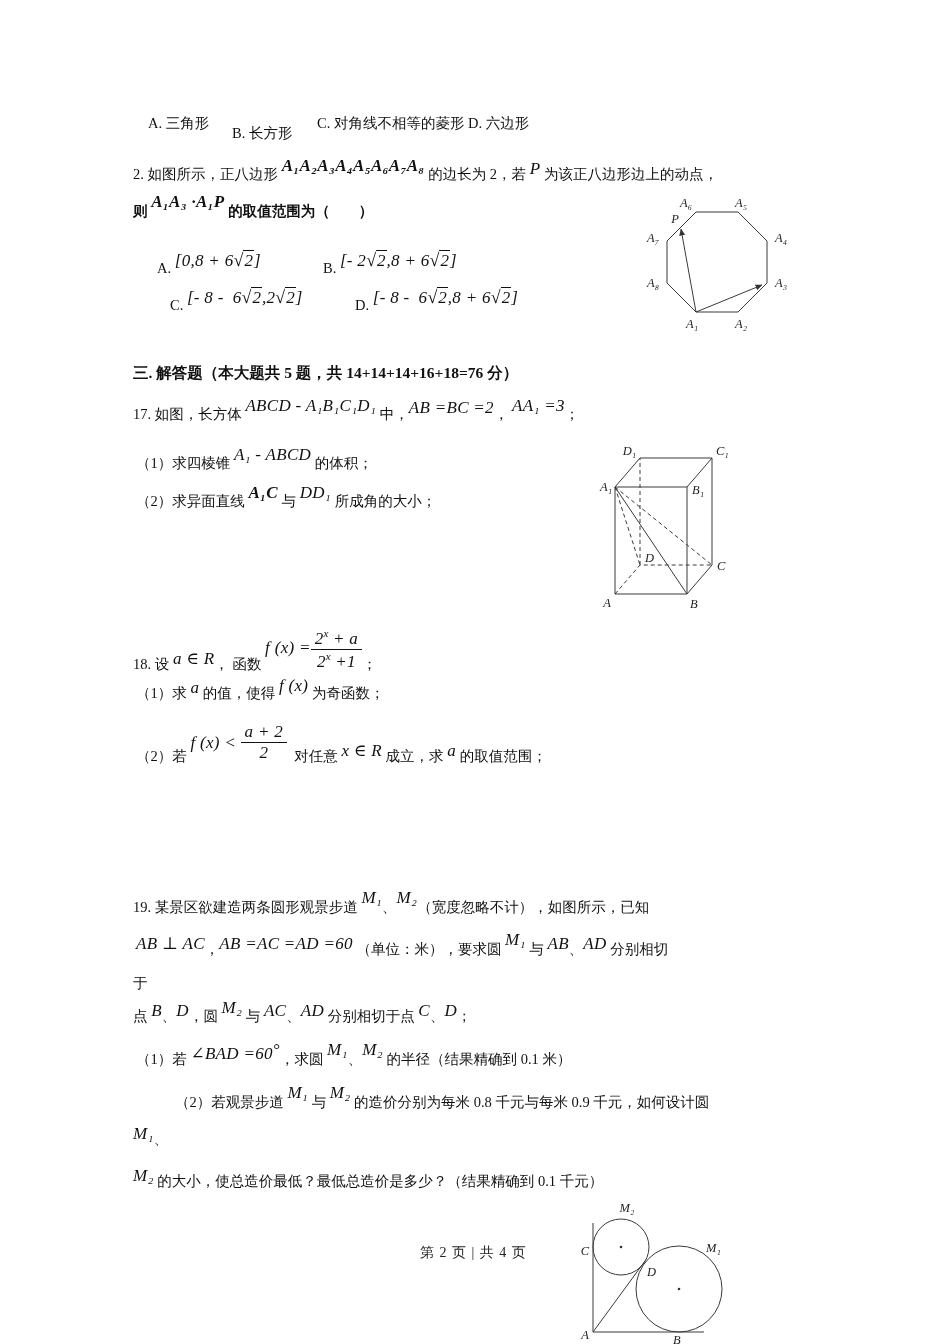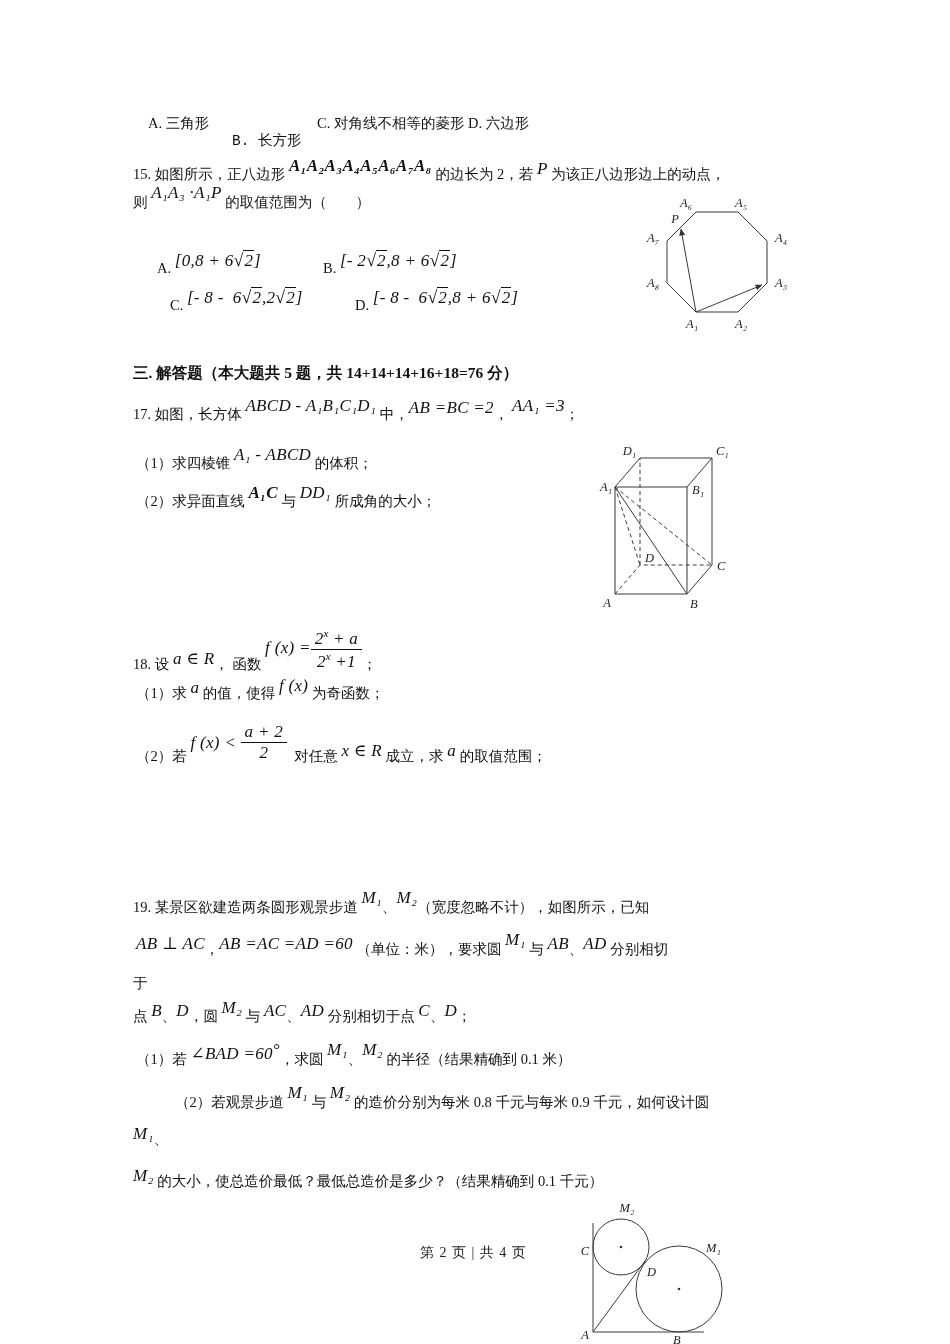--- a/index.html
+++ b/index.html
@@ -22,25 +22,25 @@
   .fig svg text { font-family:"Liberation Serif","DejaVu Serif",serif; font-style:italic; font-size:12.5px; fill:#222; }
   .footer { position:absolute; left:420px; top:1244px; font-size:14px; letter-spacing:1px; color:#222; }
 </style>
 </head>
 <body>
 
 <div class="page">
 
   <div>
       <div class="line" style="left: 148px; top: 114px;"><span class="cn">A. 三角形</span></div>
-      <div class="line" style="left: 232px; top: 132px; font-family: Liberation Mono, monospace;"><span class="cn">B. 长方形</span></div>
+      <div class="line" style="left: 232px; top: 124px;"><span class="cn">B. 长方形</span></div>
       <div class="line" style="left: 317px; top: 114px;"><span class="cn">C. 对角线不相等的菱形</span></div>
       <div class="line" style="left: 468px; top: 114px;"><span class="cn">D. 六边形</span></div>
-      <div class="line" style="left: 133px; top: 163px;"><span class="cn">15. 如图所示，正八边形 </span><span class="m" style="position: relative; top: -8px; font-weight: bold;">A₁A₂A₃A₄A₅A₆A₇A₈</span><span class="cn"> 的边长为 2，若 </span><span class="m" style="position: relative; top: -5px;">P</span><span class="cn"> 为该正八边形边上的动点，</span></div>
-      <div class="line" style="left: 133px; top: 191px;"><span class="cn">则 </span><span class="m" style="position: relative; top: -9px;">A₁A₃ ·A₁P</span><span class="cn"> 的取值范围为（        ）</span></div>
+      <div class="line" style="left: 133px; top: 163px;"><span class="cn">2. 如图所示，正八边形 </span><span class="m" style="position: relative; top: -8px; font-weight: bold;">A₁A₂A₃A₄A₅A₆A₇A₈</span><span class="cn"> 的边长为 2，若 </span><span class="m" style="position: relative; top: -5px;">P</span><span class="cn"> 为该正八边形边上的动点，</span></div>
+      <div class="line" style="left: 133px; top: 200px; font-weight: bold;"><span class="cn">则 </span><span class="m" style="position: relative; top: -9px;">A₁A₃ ·A₁P</span><span class="cn"> 的取值范围为（        ）</span></div>
       <div class="line" style="left: 157px; top: 256px;"><span class="cn">A. </span><span class="m" style="position: relative; top: -7px;">[0,8 + 6</span><span class="sqrt" style="position: relative; top: -7px;"><span class="radical">√</span><span class="radicand">2</span></span><span class="m" style="position: relative; top: -7px;">]</span></div>
       <div class="line" style="left: 323px; top: 256px;"><span class="cn">B. </span><span class="m" style="position: relative; top: -7px;">[- 2</span><span class="sqrt" style="position: relative; top: -7px;"><span class="radical">√</span><span class="radicand">2</span></span><span class="m" style="position: relative; top: -7px;">,8 + 6</span><span class="sqrt" style="position: relative; top: -7px;"><span class="radical">√</span><span class="radicand">2</span></span><span class="m" style="position: relative; top: -7px;">]</span></div>
       <div class="line" style="left: 170px; top: 293px;"><span class="cn">C. </span><span class="m" style="position: relative; top: -7px;">[- 8 -  6</span><span class="sqrt" style="position: relative; top: -7px;"><span class="radical">√</span><span class="radicand">2</span></span><span class="m" style="position: relative; top: -7px;">,2</span><span class="sqrt" style="position: relative; top: -7px;"><span class="radical">√</span><span class="radicand">2</span></span><span class="m" style="position: relative; top: -7px;">]</span></div>
       <div class="line" style="left: 355px; top: 293px;"><span class="cn">D. </span><span class="m" style="position: relative; top: -7px;">[- 8 -  6</span><span class="sqrt" style="position: relative; top: -7px;"><span class="radical">√</span><span class="radicand">2</span></span><span class="m" style="position: relative; top: -7px;">,8 + 6</span><span class="sqrt" style="position: relative; top: -7px;"><span class="radical">√</span><span class="radicand">2</span></span><span class="m" style="position: relative; top: -7px;">]</span></div>
       <div class="line" style="left: 133px; top: 363px;"><span class="b">三. 解答题（本大题共 5 题，共 14+14+14+16+18=76 分）</span></div>
       <div class="line" style="left: 133px; top: 403px;"><span class="cn">17. 如图，长方体 </span><span class="m" style="position: relative; top: -8px;">ABCD - A₁B₁C₁D₁</span><span class="cn"> 中，</span><span class="m" style="position: relative; top: -6px;">AB =BC =2</span><span class="cn">， </span><span class="m" style="position: relative; top: -8px;">AA₁ =3</span><span class="cn">；</span></div>
       <div class="line" style="left: 136px; top: 452px;"><span class="cn">（1）求四棱锥 </span><span class="m" style="position: relative; top: -8px;">A₁ - ABCD</span><span class="cn"> 的体积；</span></div>
       <div class="line" style="left: 136px; top: 490px;"><span class="cn">（2）求异面直线 </span><span class="m" style="position: relative; top: -8px; font-weight: bold;">A₁C</span><span class="cn"> 与 </span><span class="m" style="position: relative; top: -8px; margin-top: 8px;">DD₁</span><span class="cn"> 所成角的大小；</span></div>
       <div class="line" style="left: 133px; top: 643px;"><span class="cn">18. 设 </span><span class="m" style="position: relative; top: -5px;">a ∈ R</span><span class="cn">， 函数 </span><span class="m" style="position: relative; top: -16px;">f (x) =</span><span class="frac" style="position: relative; top: -16px;"><span class="num"><span class="m">2</span><span class="sup">x</span><span class="m"> + a</span></span><span class="den"><span class="m">2</span><span class="sup">x</span><span class="m"> +1</span></span></span><span class="cn">；</span></div>
       <div class="line" style="left: 136px; top: 682px;"><span class="cn">（1）求 </span><span class="m" style="position: relative; top: -5px;">a</span><span class="cn"> 的值，使得 </span><span class="m" style="position: relative; top: -7px;">f (x)</span><span class="cn"> 为奇函数；</span></div>

